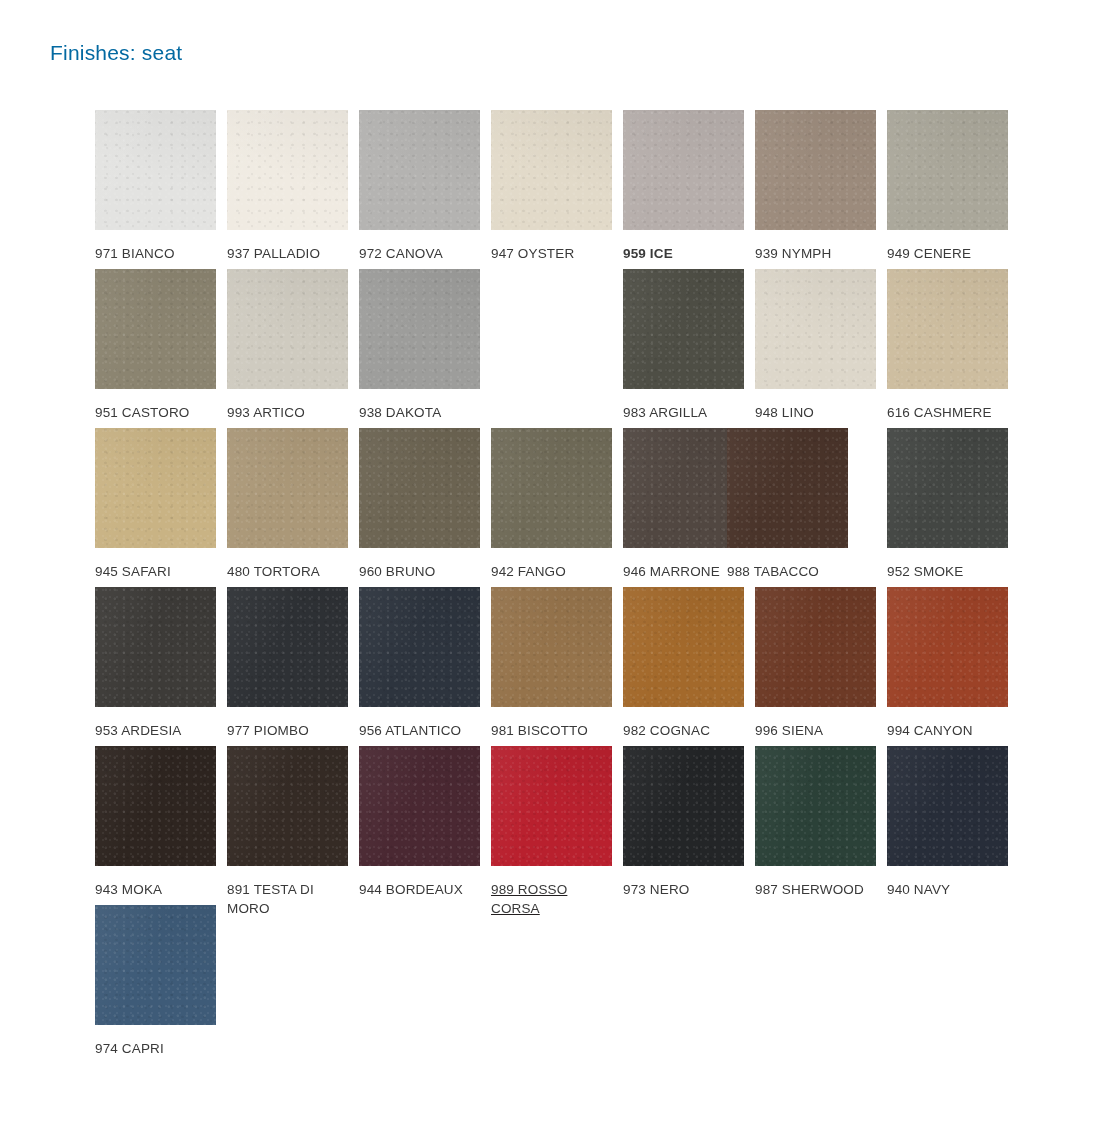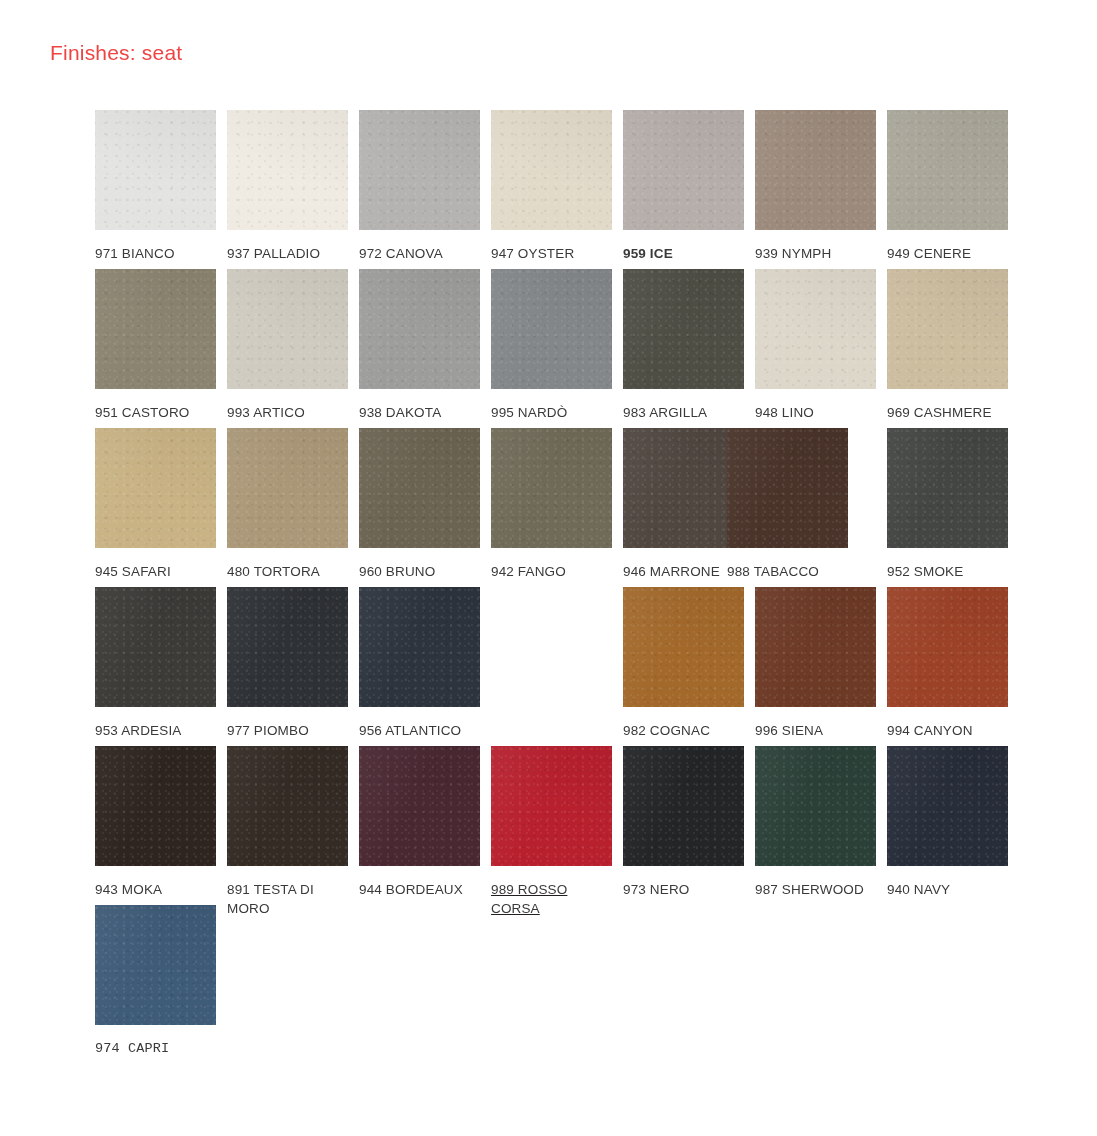--- a/index.html
+++ b/index.html
@@ -16,21 +16,21 @@
     position: relative;
   }
 
   .page-title {
     position: absolute;
     left: 50px;
     top: 27px;
     font-size: 21px;
     font-weight: 400;
     letter-spacing: 0.2px;
-    color: #ef4444;
+    color: #0369a1;
     white-space: nowrap;
   }
 
   .category-label {
     position: absolute;
     left: 112px;
     top: 86px;
     font-size: 16px;
     font-style: italic;
     font-weight: 400;
@@ -149,35 +149,31 @@
         <div class="swatch-label">951 CASTORO</div>
       </div>
       <div class="swatch-cell" style="left: 132px;">
         <div class="swatch-chip" style="background-color: rgb(207, 203, 192);"></div>
         <div class="swatch-label">993 ARTICO</div>
       </div>
       <div class="swatch-cell" style="left: 264px;">
         <div class="swatch-chip" style="background-color: rgb(157, 157, 155);"></div>
         <div class="swatch-label">938 DAKOTA</div>
       </div>
-      <div class="swatch-cell" style="left: 396px;">
-        <div class="swatch-chip" style="background-color: rgb(131, 135, 138);"></div>
-        <div class="swatch-label">995 NARDÒ</div>
-      </div>
       <div class="swatch-cell" style="left: 528px;">
         <div class="swatch-chip" style="background-color: rgb(78, 78, 69);"></div>
         <div class="swatch-label">983 ARGILLA</div>
       </div>
       <div class="swatch-cell" style="left: 660px;">
         <div class="swatch-chip" style="background-color: rgb(221, 215, 202);"></div>
         <div class="swatch-label">948 LINO</div>
       </div>
       <div class="swatch-cell" style="left: 792px;">
         <div class="swatch-chip" style="background-color: rgb(205, 189, 159);"></div>
-        <div class="swatch-label">969 CASHMERE</div>
+        <div class="swatch-label">616 CASHMERE</div>
       </div>
     </div>
     <div class="swatch-row">
       <div class="swatch-cell" style="left: 0px;">
         <div class="swatch-chip" style="background-color: rgb(201, 179, 132);"></div>
         <div class="swatch-label">945 SAFARI</div>
       </div>
       <div class="swatch-cell" style="left: 132px;">
         <div class="swatch-chip" style="background-color: rgb(171, 152, 120);"></div>
         <div class="swatch-label">480 TORTORA</div>
@@ -209,20 +205,24 @@
         <div class="swatch-label">953 ARDESIA</div>
       </div>
       <div class="swatch-cell" style="left: 132px;">
         <div class="swatch-chip" style="background-color: rgb(46, 49, 53);"></div>
         <div class="swatch-label">977 PIOMBO</div>
       </div>
       <div class="swatch-cell" style="left: 264px;">
         <div class="swatch-chip" style="background-color: rgb(45, 52, 62);"></div>
         <div class="swatch-label">956 ATLANTICO</div>
       </div>
+      <div class="swatch-cell" style="left: 396px;">
+        <div class="swatch-chip" style="background-color: rgb(149, 115, 75);"></div>
+        <div class="swatch-label">981 BISCOTTO</div>
+      </div>
       <div class="swatch-cell" style="left: 528px;">
         <div class="swatch-chip" style="background-color: rgb(163, 105, 43);"></div>
         <div class="swatch-label">982 COGNAC</div>
       </div>
       <div class="swatch-cell" style="left: 660px;">
         <div class="swatch-chip" style="background-color: rgb(109, 58, 38);"></div>
         <div class="swatch-label">996 SIENA</div>
       </div>
       <div class="swatch-cell" style="left: 792px;">
         <div class="swatch-chip" style="background-color: rgb(156, 66, 39);"></div>
@@ -253,18 +253,18 @@
       <div class="swatch-cell" style="left: 660px;">
         <div class="swatch-chip" style="background-color: rgb(43, 65, 56);"></div>
         <div class="swatch-label">987 SHERWOOD</div>
       </div>
       <div class="swatch-cell" style="left: 792px;">
         <div class="swatch-chip" style="background-color: rgb(39, 45, 57);"></div>
         <div class="swatch-label">940 NAVY</div>
       </div>
     </div>
     <div class="swatch-row row-last">
-      <div class="swatch-cell" style="left: 0px; font-family: Liberation Mono, monospace;">
+      <div class="swatch-cell" style="left: 0px;">
         <div class="swatch-chip" style="background-color: rgb(62, 91, 120);"></div>
         <div class="swatch-label">974 CAPRI</div>
       </div>
     </div>
   </div>
 
 </body></html>

